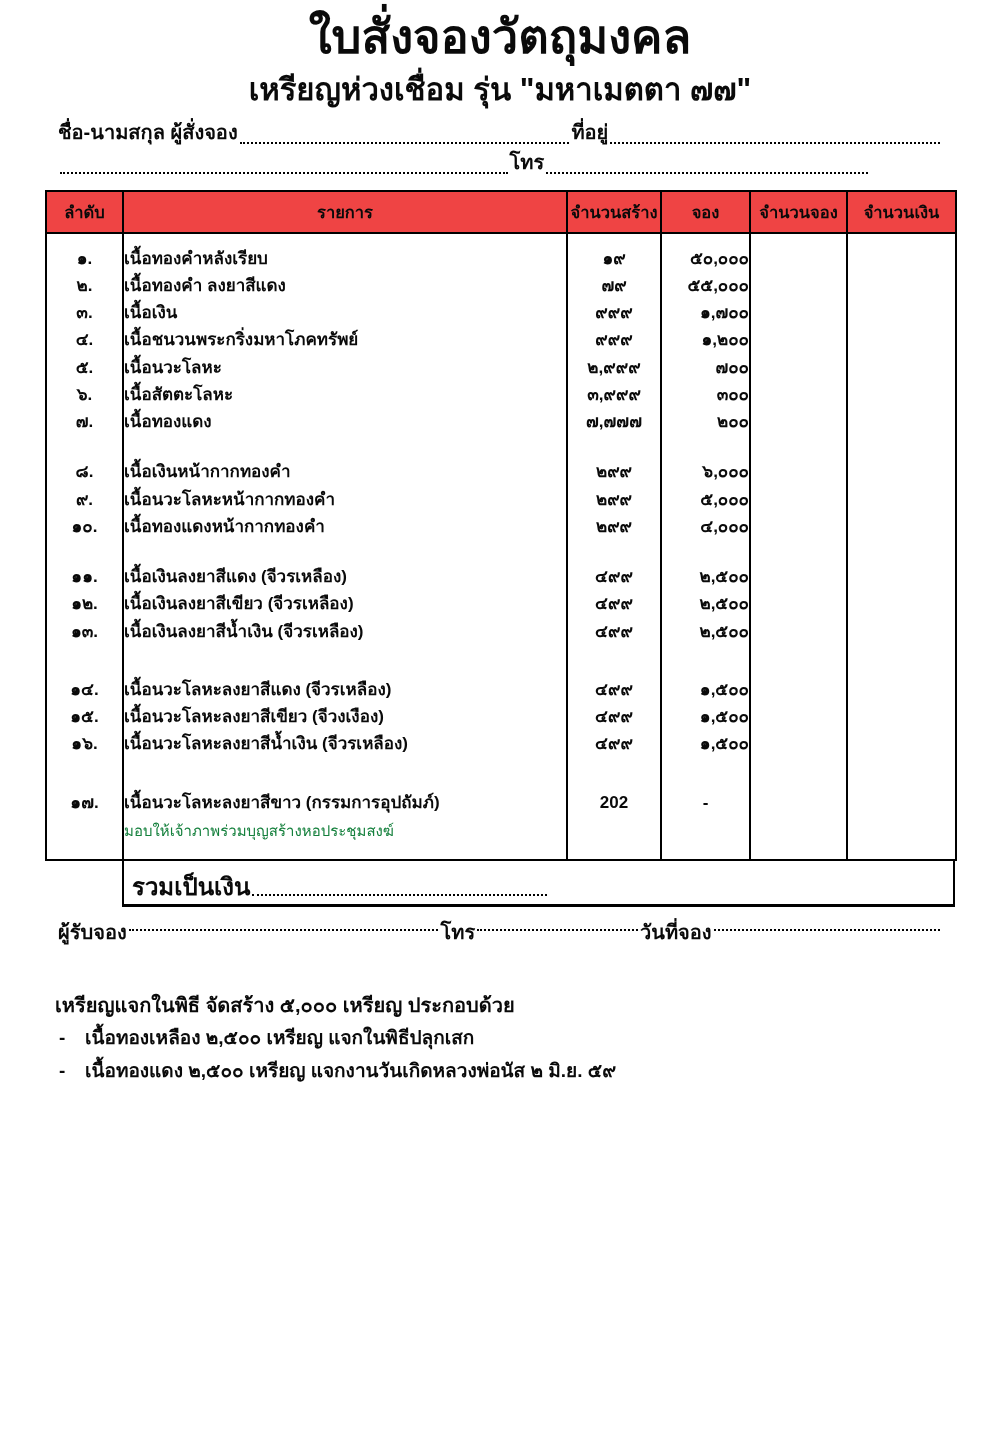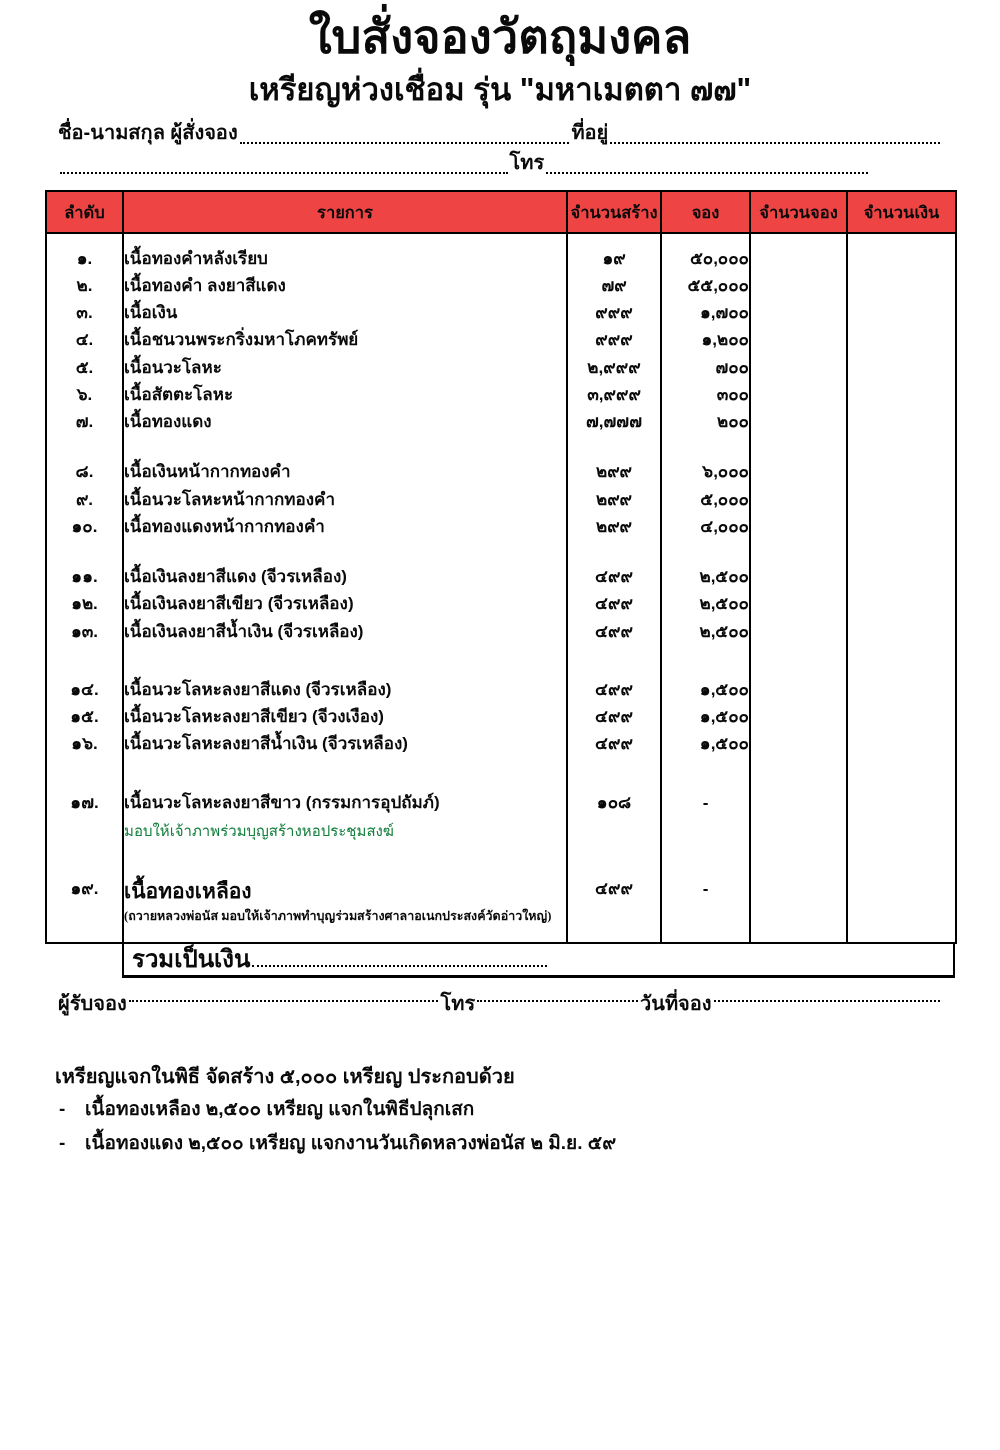--- a/index.html
+++ b/index.html
@@ -45,21 +45,21 @@
   .item-name { font-size:17px; font-weight:bold; }
   .item-name.big { font-size:21px; }
   .sub { font-weight:normal; }
   .sub.light { font-family:"Liberation Serif", serif; font-size:15px; color:#15803d; padding-top:9px; }
   .sub.bold  { font-size:16px; font-weight:bold; padding-top:12px; }
   .sub.tiny  { font-family:"Liberation Serif", serif; font-size:12.5px; font-weight:bold; padding-top:5px; }
   
   .total-row {
     display:flex; align-items:flex-end; width:833px; box-sizing:border-box;
     margin:-2px 0 0 122px; border:2px solid #000; border-bottom:3.5px solid #000;
-    padding:8px 4px 3px 8px; height:36px; background:#fff;
+    padding:8px 4px 3px 8px; height:48px; background:#fff;
   }
   .total-label { font-size:24px; font-weight:bold; line-height:1.1; white-space:nowrap; }
   .total-dots { width:295px; border-bottom:2.2px dotted #000; margin:0 0 5px 2px; }
   
   .receiver { margin:10px 58px 0 58px;align-items:center; }
   .receiver .d1{flex:2.6} .receiver .d2{flex:1.35} .receiver .d3{flex:1.9}
   
   .giveaway { margin:44px 0 0 55px; font-weight:bold; }
   .giveaway-title { font-size:20px; line-height:1.4; }
   .giveaway-item { display:flex; font-size:19px; line-height:1.5; margin-top:5px; }
@@ -266,32 +266,21 @@
           <td class="c-order">๑,๕๐๐</td>
           <td class="c-booked"></td>
           <td class="c-amount"></td>
         </tr>
         <tr class="gap-lg">
           <td class="c-no">๑๗.</td>
           <td class="c-name">
             <div class="item-name">เนื้อนวะโลหะลงยาสีขาว (กรรมการอุปถัมภ์)</div>
             <div class="sub light">มอบให้เจ้าภาพร่วมบุญสร้างหอประชุมสงฆ์</div>
           </td>
-          <td class="c-made">๑๐๘</td>
-          <td class="c-order dash">-</td>
-          <td class="c-booked"></td>
-          <td class="c-amount"></td>
-        </tr>
-        <tr class="gap-lg">
-          <td class="c-no">๑๙.</td>
-          <td class="c-name">
-            <div class="item-name big">เนื้อทองเหลือง</div>
-            <div class="sub tiny">(ถวายหลวงพ่อนัส มอบให้เจ้าภาพทำบุญร่วมสร้างศาลาอเนกประสงค์วัดอ่าวใหญ่)</div>
-          </td>
-          <td class="c-made">๔๙๙</td>
+          <td class="c-made">202</td>
           <td class="c-order dash">-</td>
           <td class="c-booked"></td>
           <td class="c-amount"></td>
         </tr>
       </tbody>
   </table>
 
   <div class="total-row">
     <span class="total-label">รวมเป็นเงิน</span>
     <span class="total-dots"></span>

